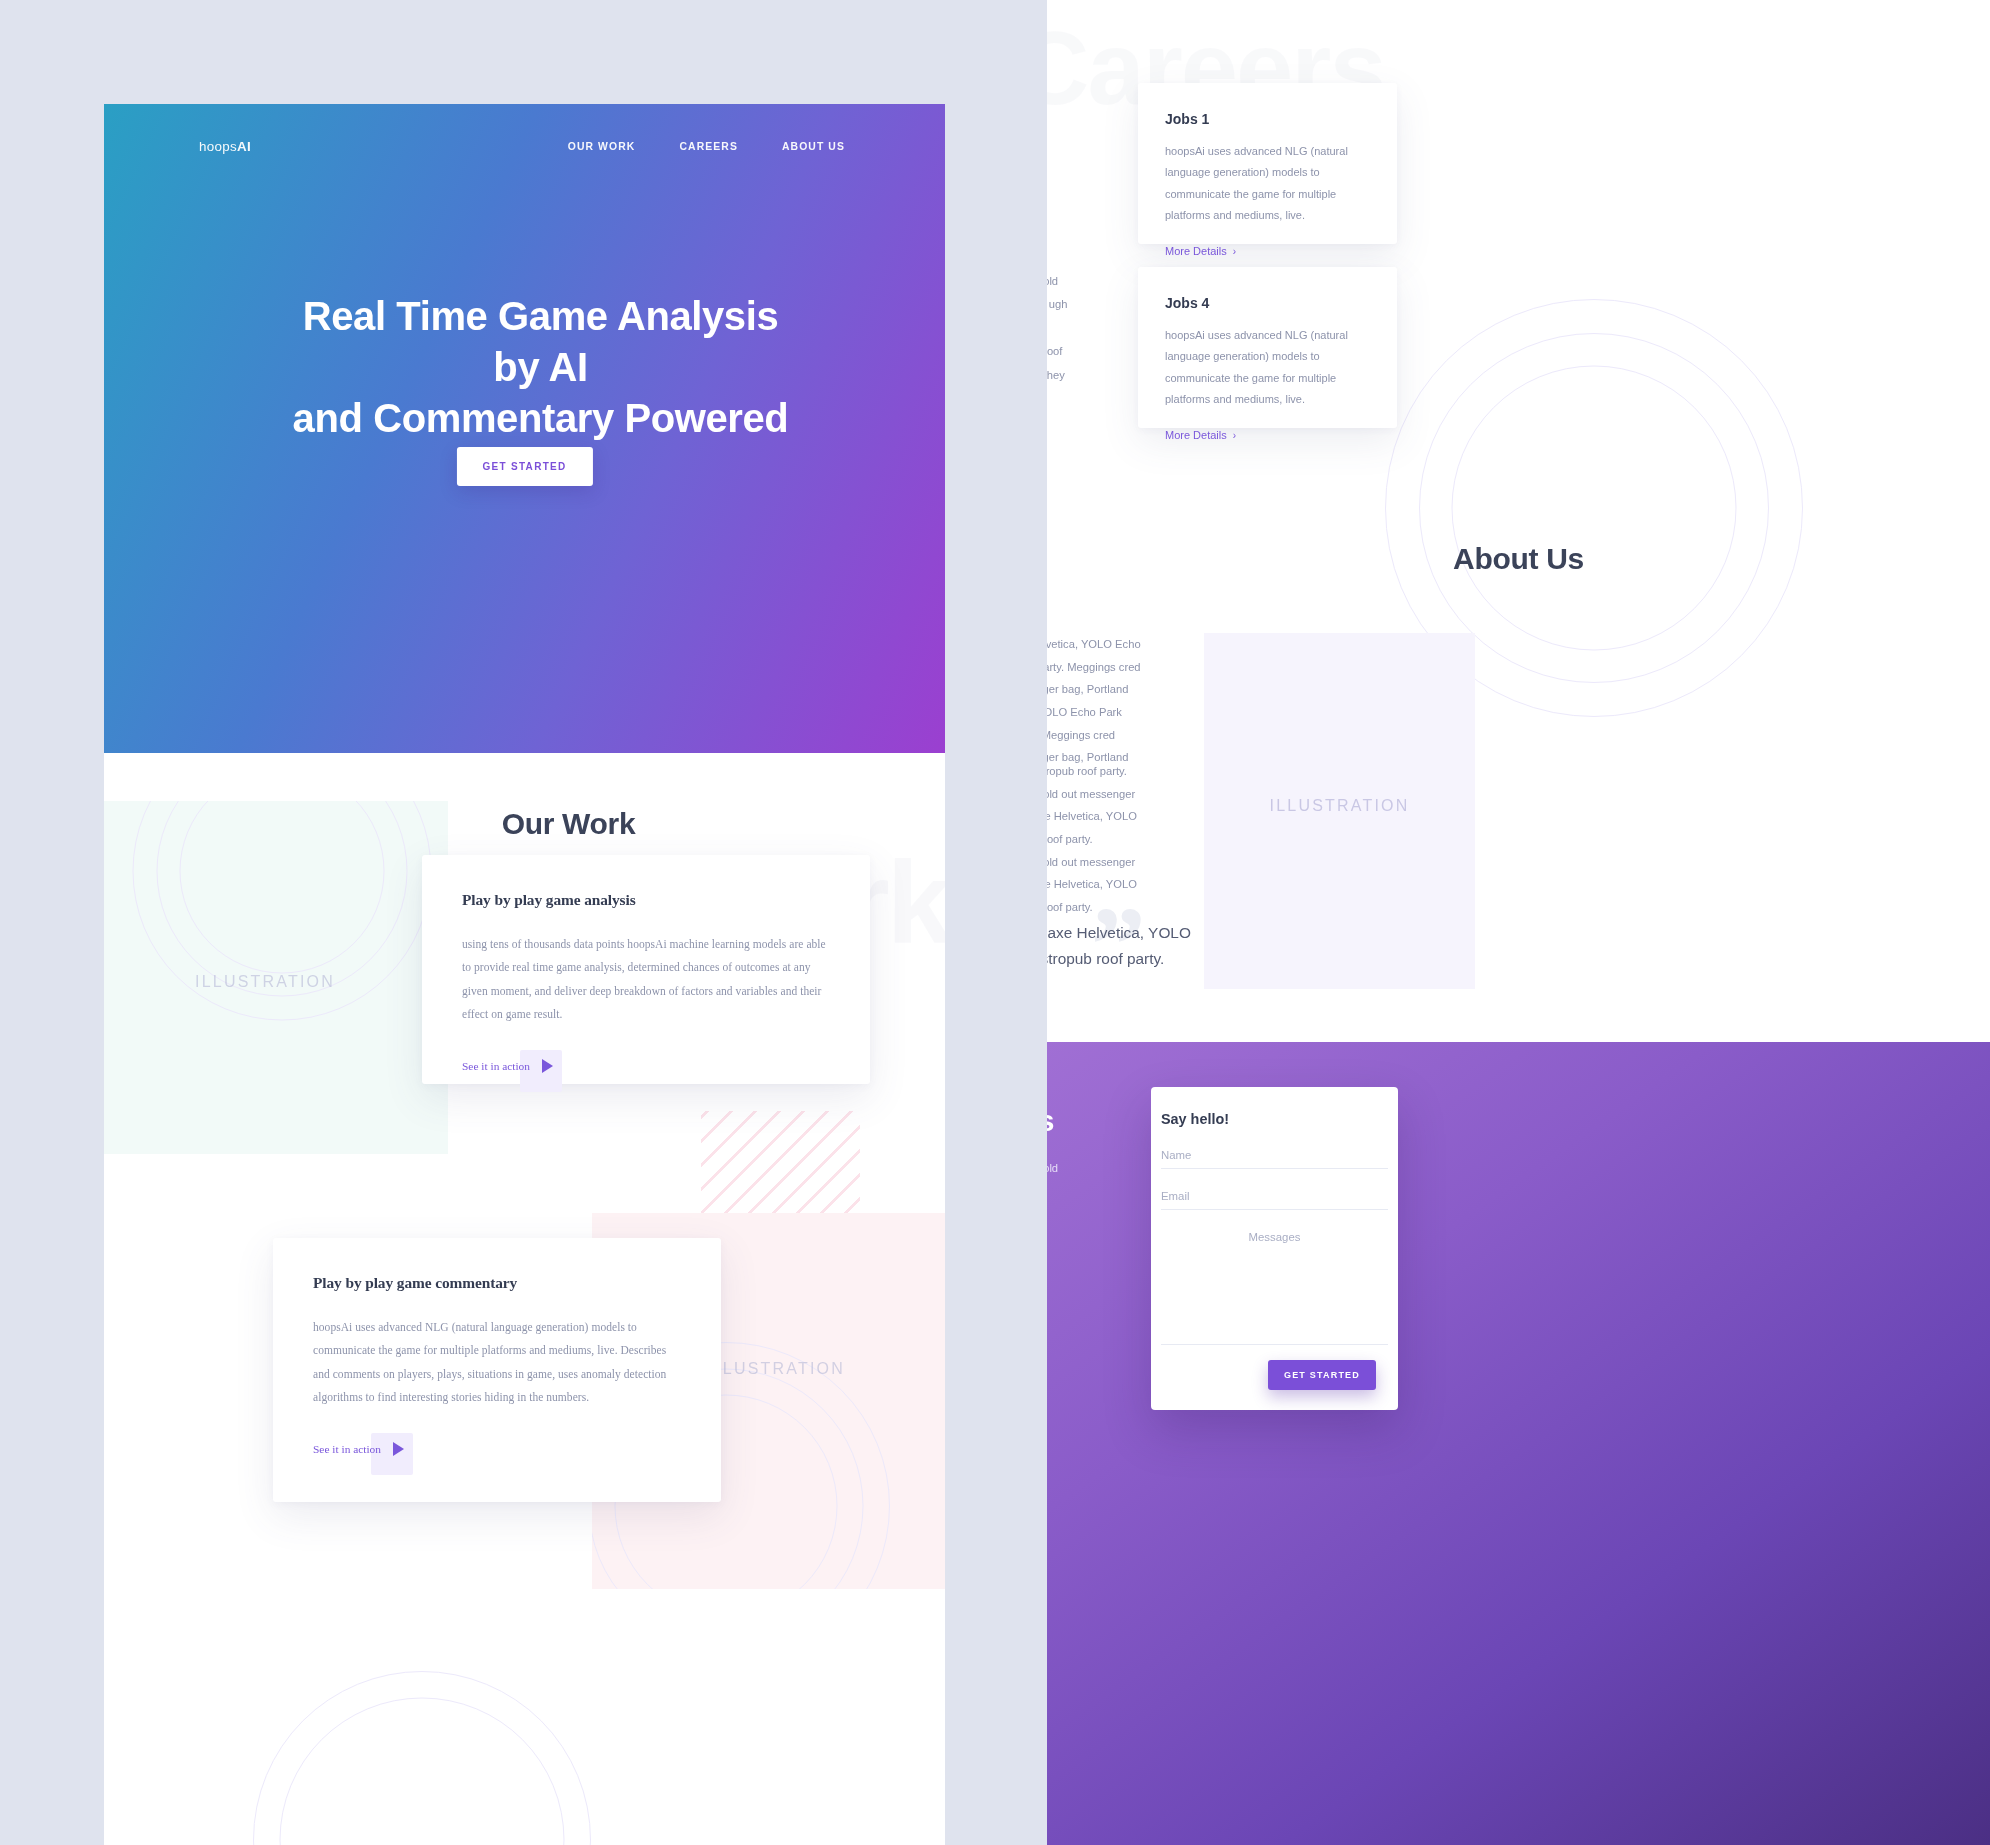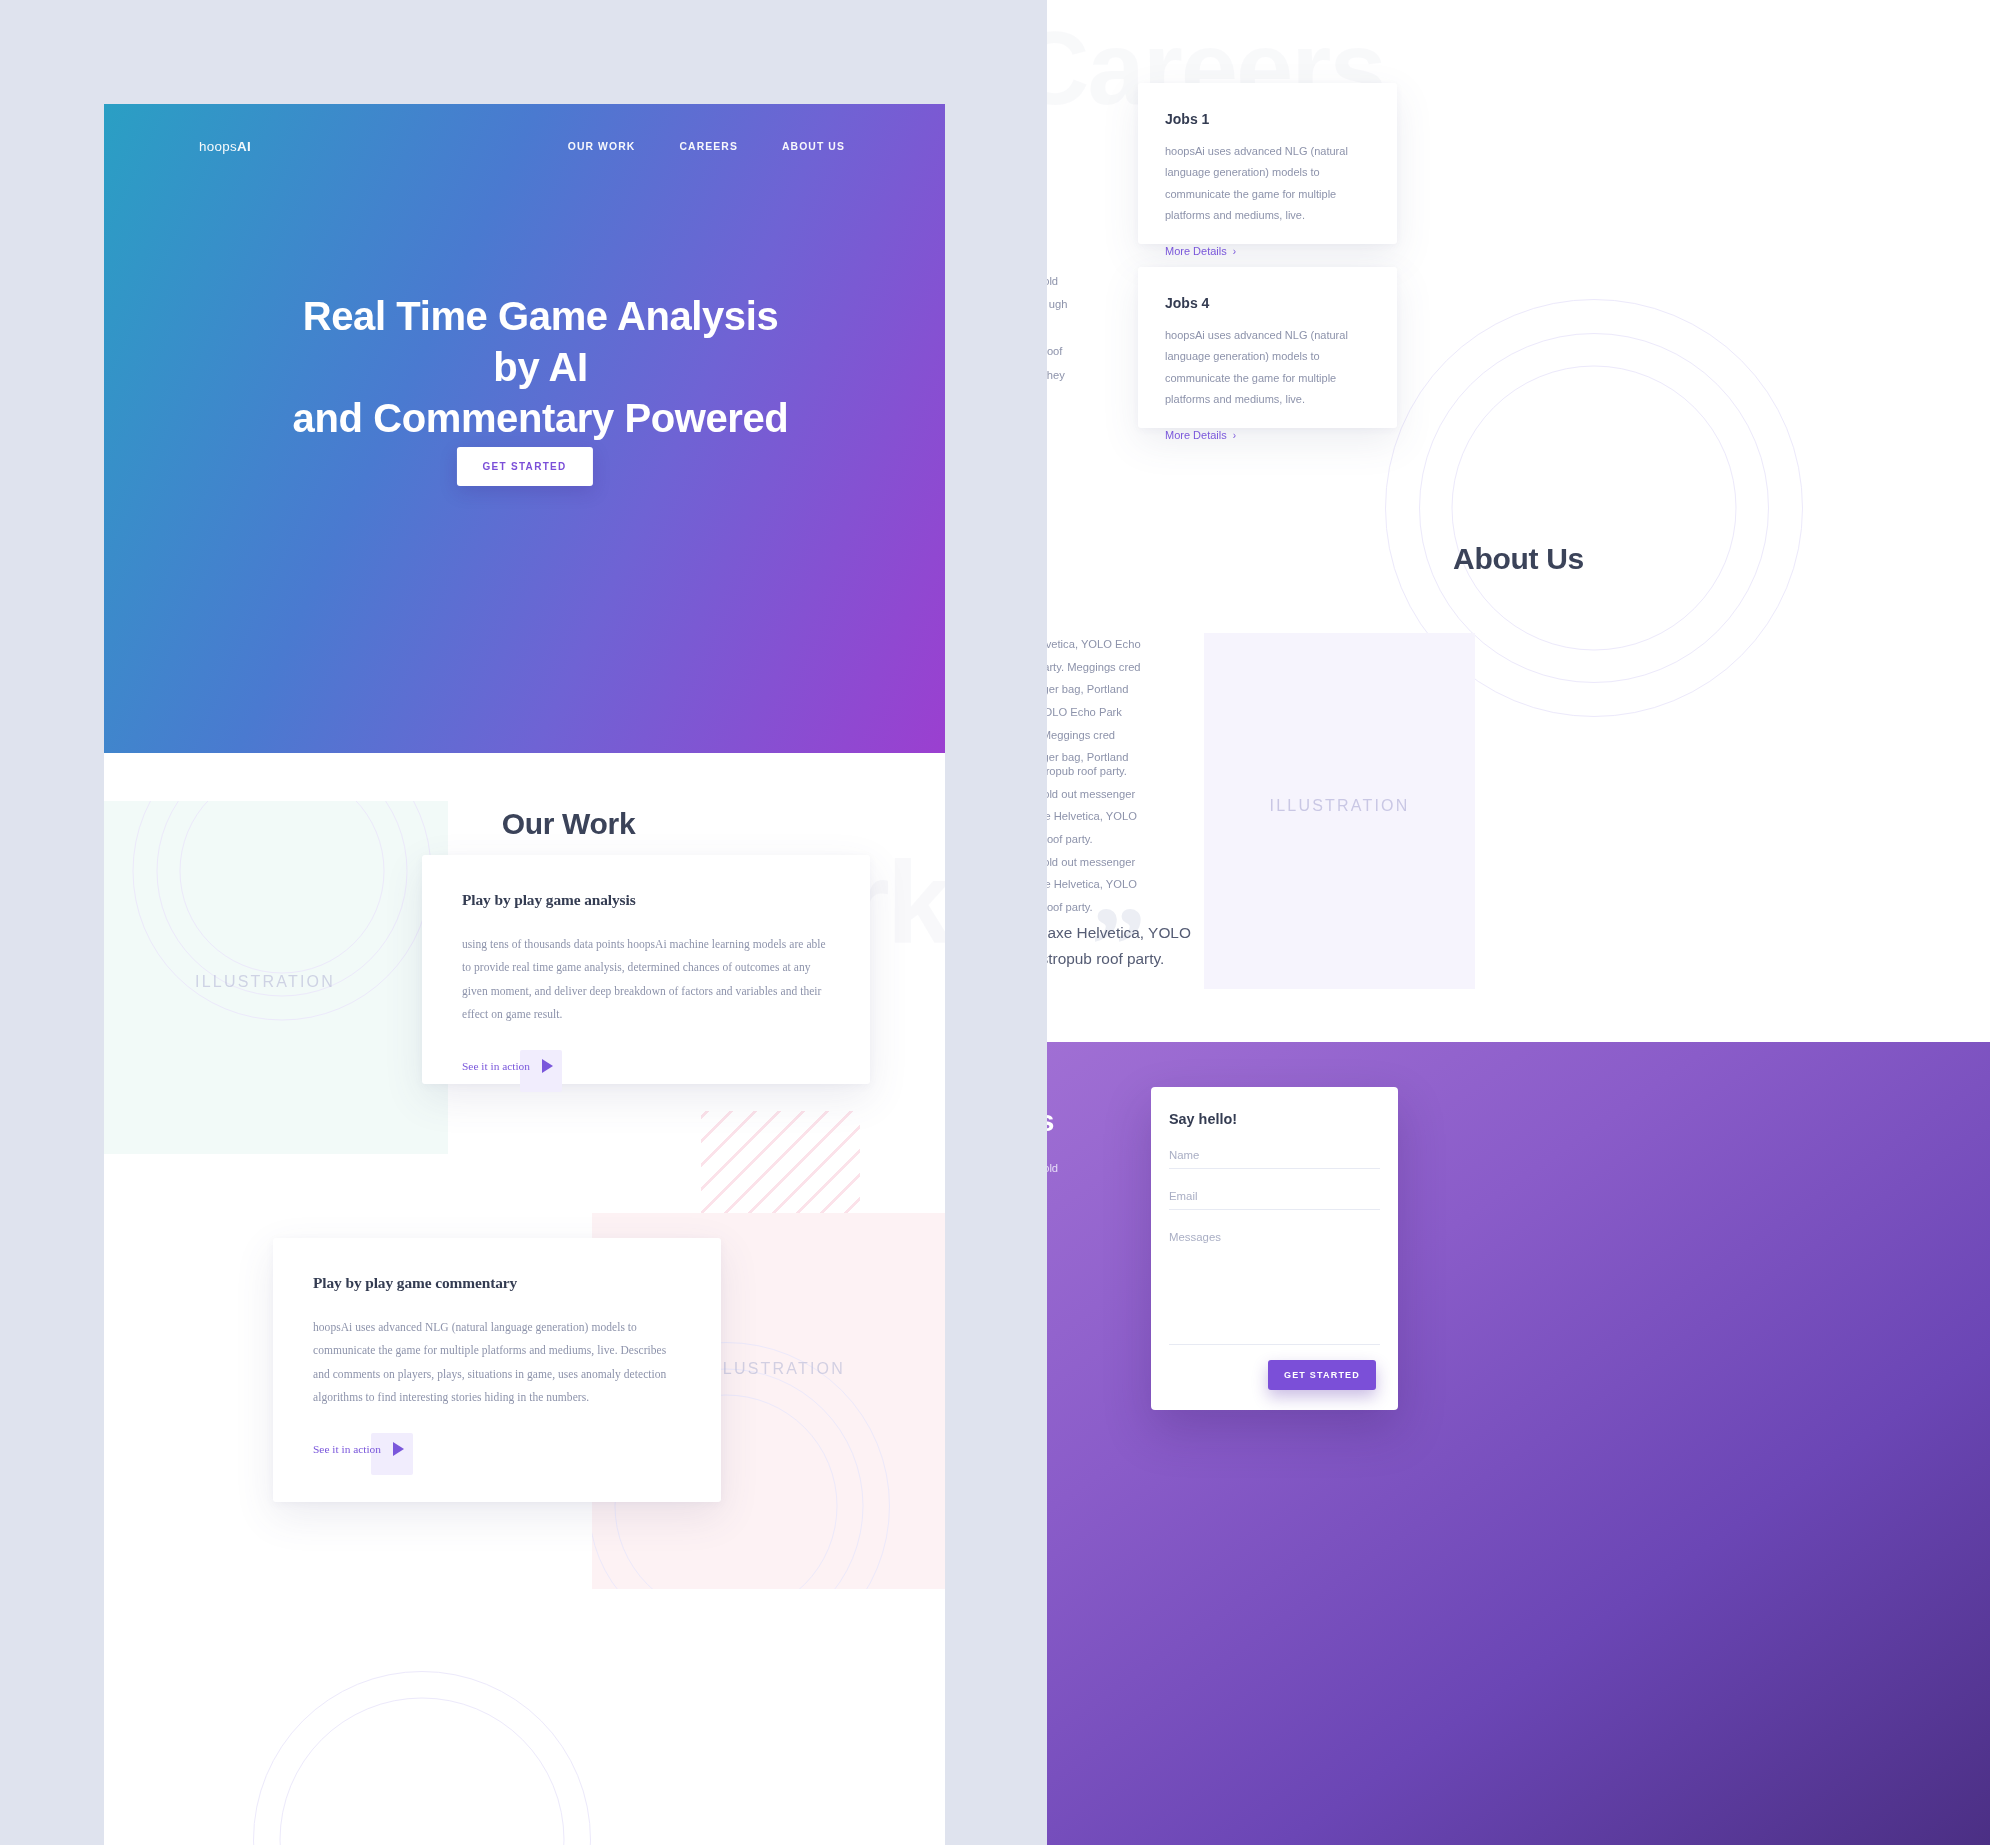--- a/index.html
+++ b/index.html
@@ -167,29 +167,29 @@
     position:absolute; left:901px; top:1104px; color:#fff;
     font-size:30px; font-weight:700; letter-spacing:-0.3px;
   }
   .contact-body {
     position:absolute; left:901px; top:1157px; width:165px;
     color:#e6dcf6; font-size:11.2px; line-height:2.1;
   }
 
   .form-card {
     position:absolute; left:1151px; top:1087px; width:247px; height:323px;
-    background:#fff; border-radius:4px; padding:24px 18px;
+    background:#fff; border-radius:4px; padding:24px 10px;
     box-shadow:0 20px 48px rgba(40,20,80,.22);
   }
   .form-card h4 { color:#343c52; font-size:14.4px; font-weight:700; margin-bottom:22px; }
   .ffield {
     border-bottom:1px solid #e7eaf3; padding-bottom:7px; margin-bottom:21px;
     color:#a9aec4; font-size:11.4px; cursor:text;
   }
-  #f-msg { height:114px; margin-bottom:14px; }
+  #f-msg { height:114px; margin-bottom:14px;text-align:center; }
   .form-btn {
     position:absolute; right:22px; bottom:20px;
     background:#7b4fd8; border:none; border-radius:3px;
     padding:10px 16px; color:#fff;
     font-size:9px; font-weight:700; letter-spacing:1.2px;
     font-family:"Liberation Sans", sans-serif; cursor:pointer;
     box-shadow:0 7px 16px rgba(90,50,170,.32);
   }
 </style>
 </head>

